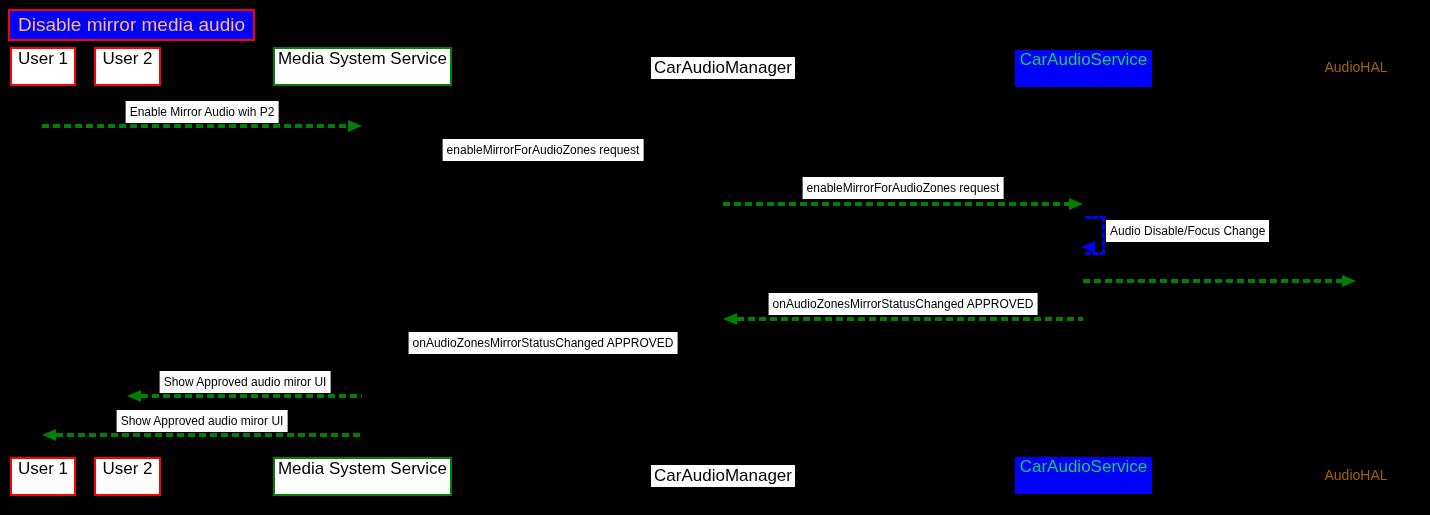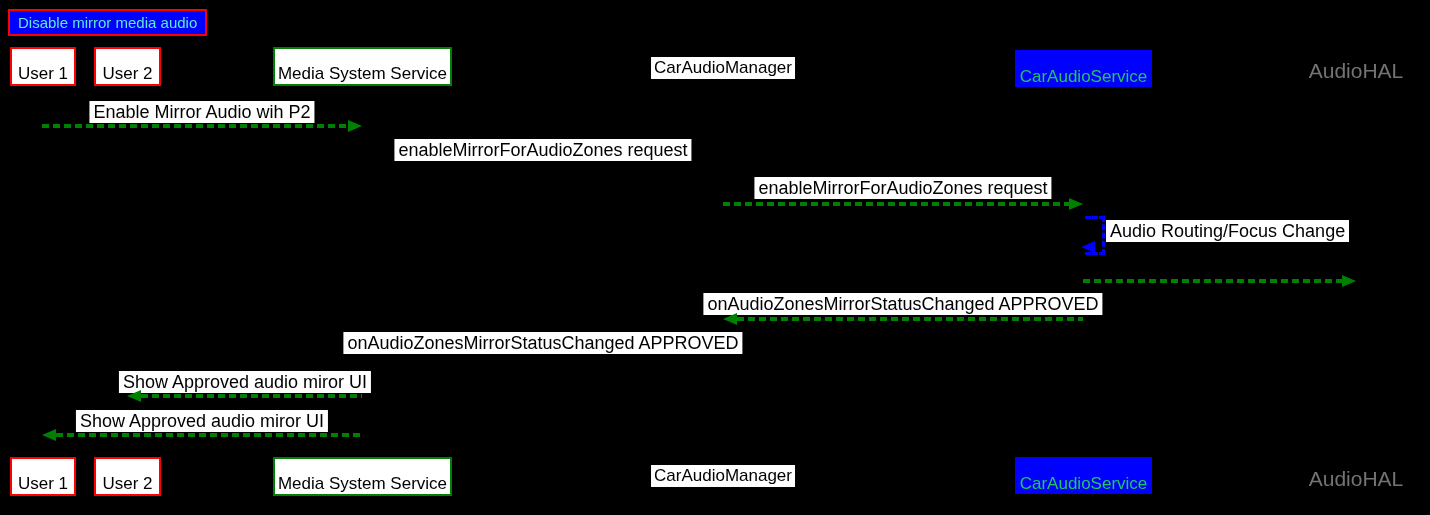--- a/index.html
+++ b/index.html
@@ -2,41 +2,41 @@
 <html style="--green: #008000; --blue: #0000ff; --red: #ff0000; --background: #000000; --label-bg: #ffffff;"><head>
 <meta charset="utf-8">
 <style>
   html,body{margin:0;padding:0;background:#000;}
   .canvas{
     position:relative;width:1430px;height:515px;background:var(--background,#000);
     font-family:"Liberation Sans",sans-serif;overflow:hidden;
   }
   
   .title{
-    position:absolute;left:8px;top:9px;background:var(--blue);color:#5eead4;
-    border:2px solid var(--red);padding:3px 8px;font-size:15px;white-space:nowrap;
+    position:absolute;left:8px;top:9px;background:var(--blue);color:#fdba74;
+    border:2px solid var(--red);padding:3px 8px;font-size:19px;white-space:nowrap;
   }
   
   .pbox{
     position:absolute;box-sizing:border-box;background:var(--label-bg);color:#000;
-    display:flex;align-items:flex-end;justify-content:center;font-size:17px;white-space:nowrap;
+    display:flex;align-items:flex-start;justify-content:center;font-size:17px;white-space:nowrap;
   }
   .border-red{border:2px solid var(--red);}
   .border-green{border:2px solid var(--green);}
   .pbox-blue{background:var(--blue);color:#22c55e;border:none;}
   .plabel{
     position:absolute;background:var(--label-bg);color:#000;font-size:17px;
     padding:1px 3px;white-space:nowrap;transform:translateX(-50%);
   }
   .ptext{
-    position:absolute;color:#737373;font-size:21px;white-space:nowrap;transform:translateX(-50%);
+    position:absolute;color:#a16207;font-size:14px;white-space:nowrap;transform:translateX(-50%);
   }
   
   .mlabel{
-    position:absolute;background:var(--label-bg);color:#000;font-size:18px;line-height:20px;
+    position:absolute;background:var(--label-bg);color:#000;font-size:12px;line-height:20px;
     padding:1px 4px;white-space:nowrap;
   }
   .centered{transform:translateX(-50%);}
   
   .line{
     position:absolute;height:4px;
     background:repeating-linear-gradient(90deg,var(--green) 0 7px,transparent 7px 11px);
   }
   
   .arr-r{
@@ -87,21 +87,21 @@
   <div class="arr-r" style="left:348px;top:120px"></div>
 
   <div class="mlabel centered" style="left:543px;top:139px">enableMirrorForAudioZones request</div>
 
   <div class="mlabel centered" style="left:903px;top:177px">enableMirrorForAudioZones request</div>
   <div class="line" style="left:723px;top:202px;width:346px"></div>
   <div class="arr-r" style="left:1069px;top:198px"></div>
 
   <div class="loop"></div>
   <div class="arr-l-blue" style="left:1081px;top:241px"></div>
-  <div class="mlabel" style="left:1106px;top:220px">Audio Routing/Focus Change</div>
+  <div class="mlabel" style="left:1106px;top:220px">Audio Disable/Focus Change</div>
 
   <div class="line" style="left:1083px;top:279px;width:259px"></div>
   <div class="arr-r" style="left:1342px;top:275px"></div>
 
   <div class="mlabel centered" style="left:903px;top:293px">onAudioZonesMirrorStatusChanged APPROVED</div>
   <div class="arr-l" style="left:723px;top:313px"></div>
   <div class="line" style="left:737px;top:317px;width:346px"></div>
 
   <div class="mlabel centered" style="left:543px;top:332px">onAudioZonesMirrorStatusChanged APPROVED</div>
 

